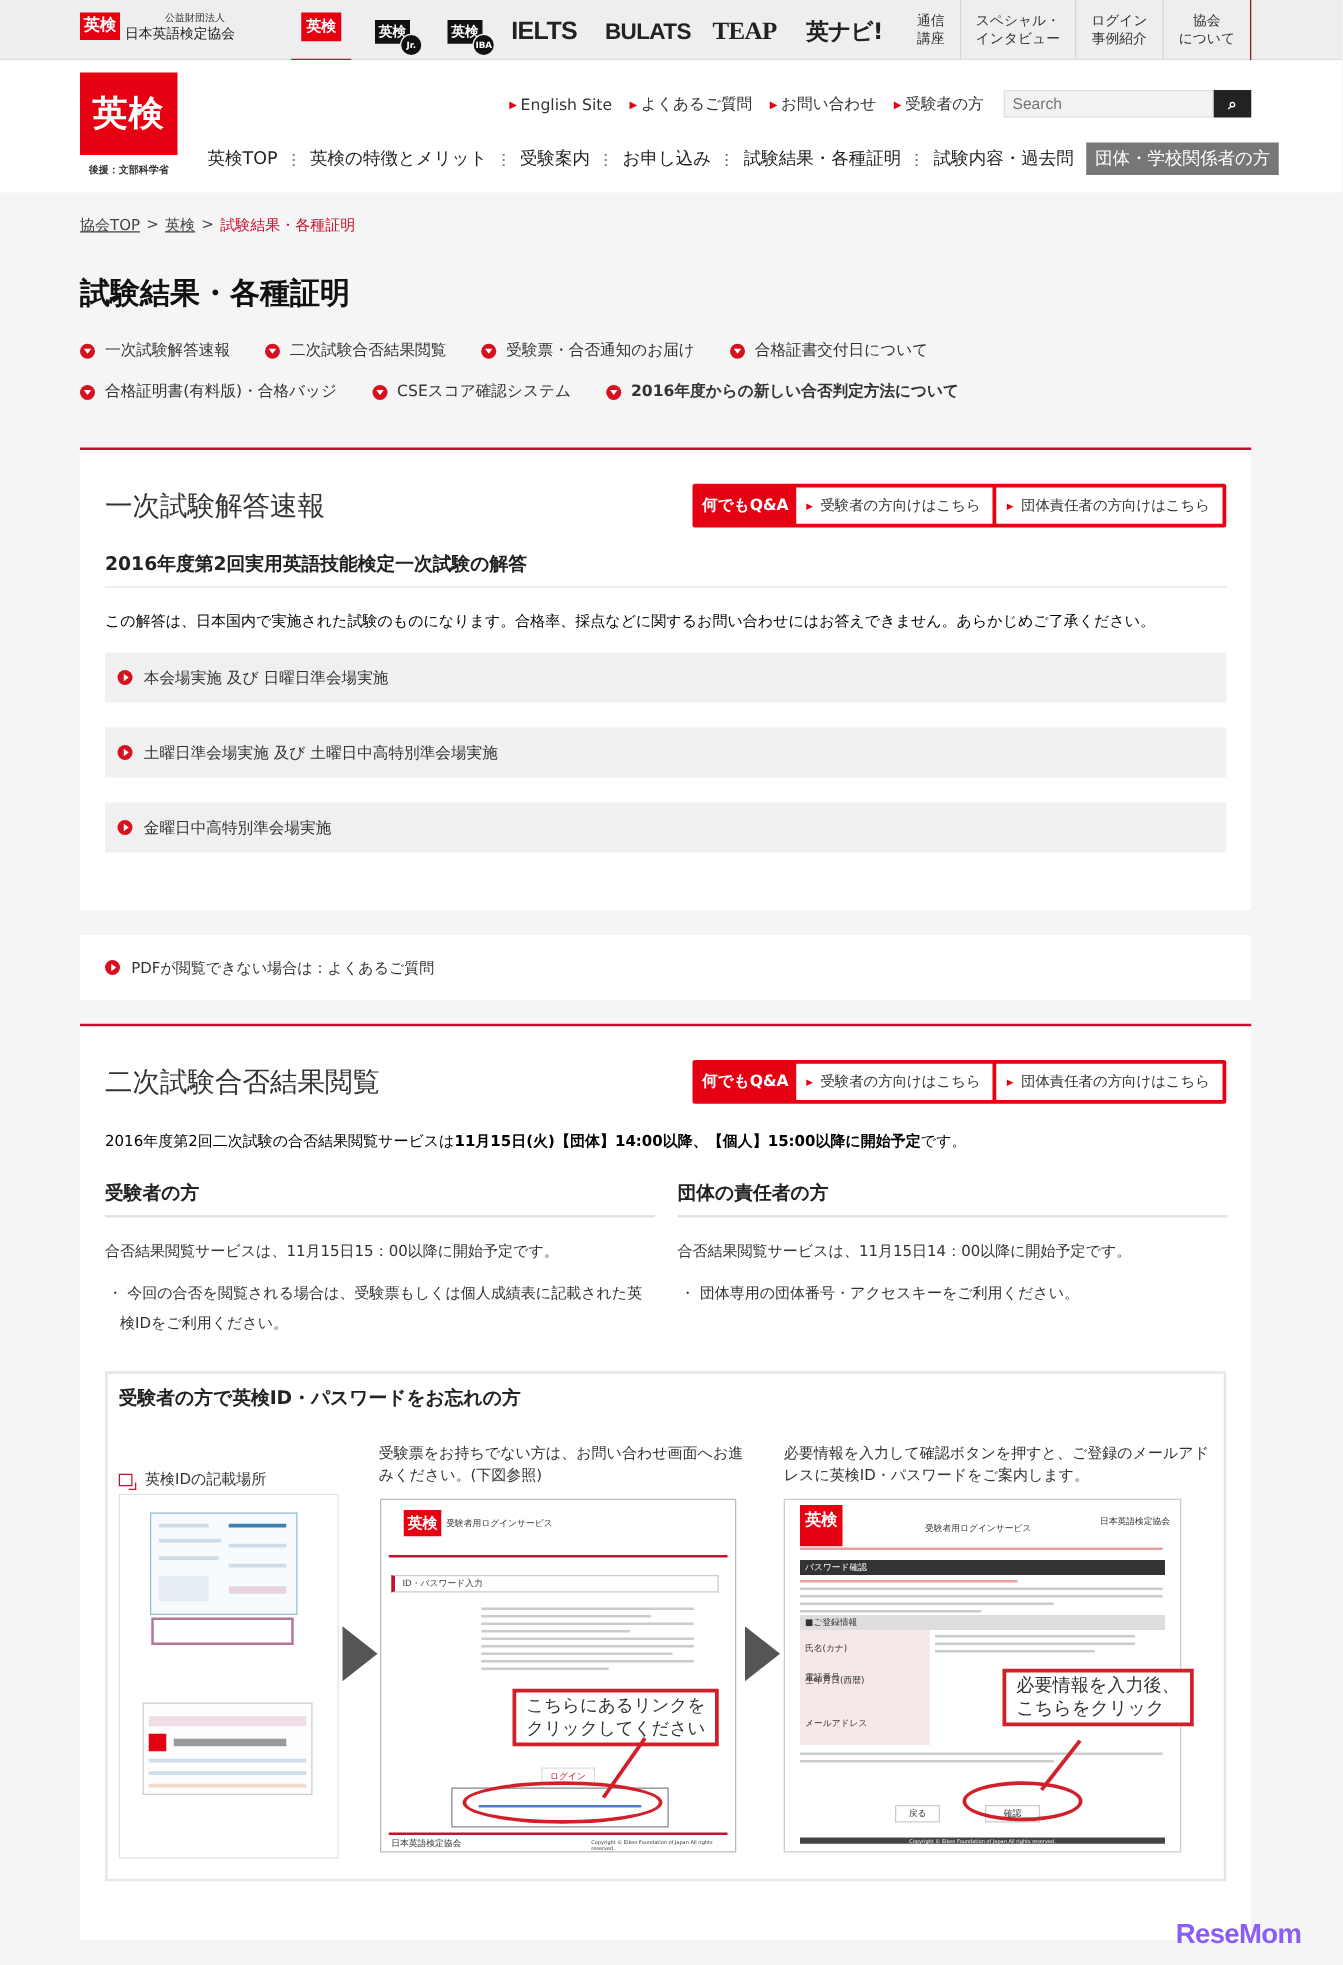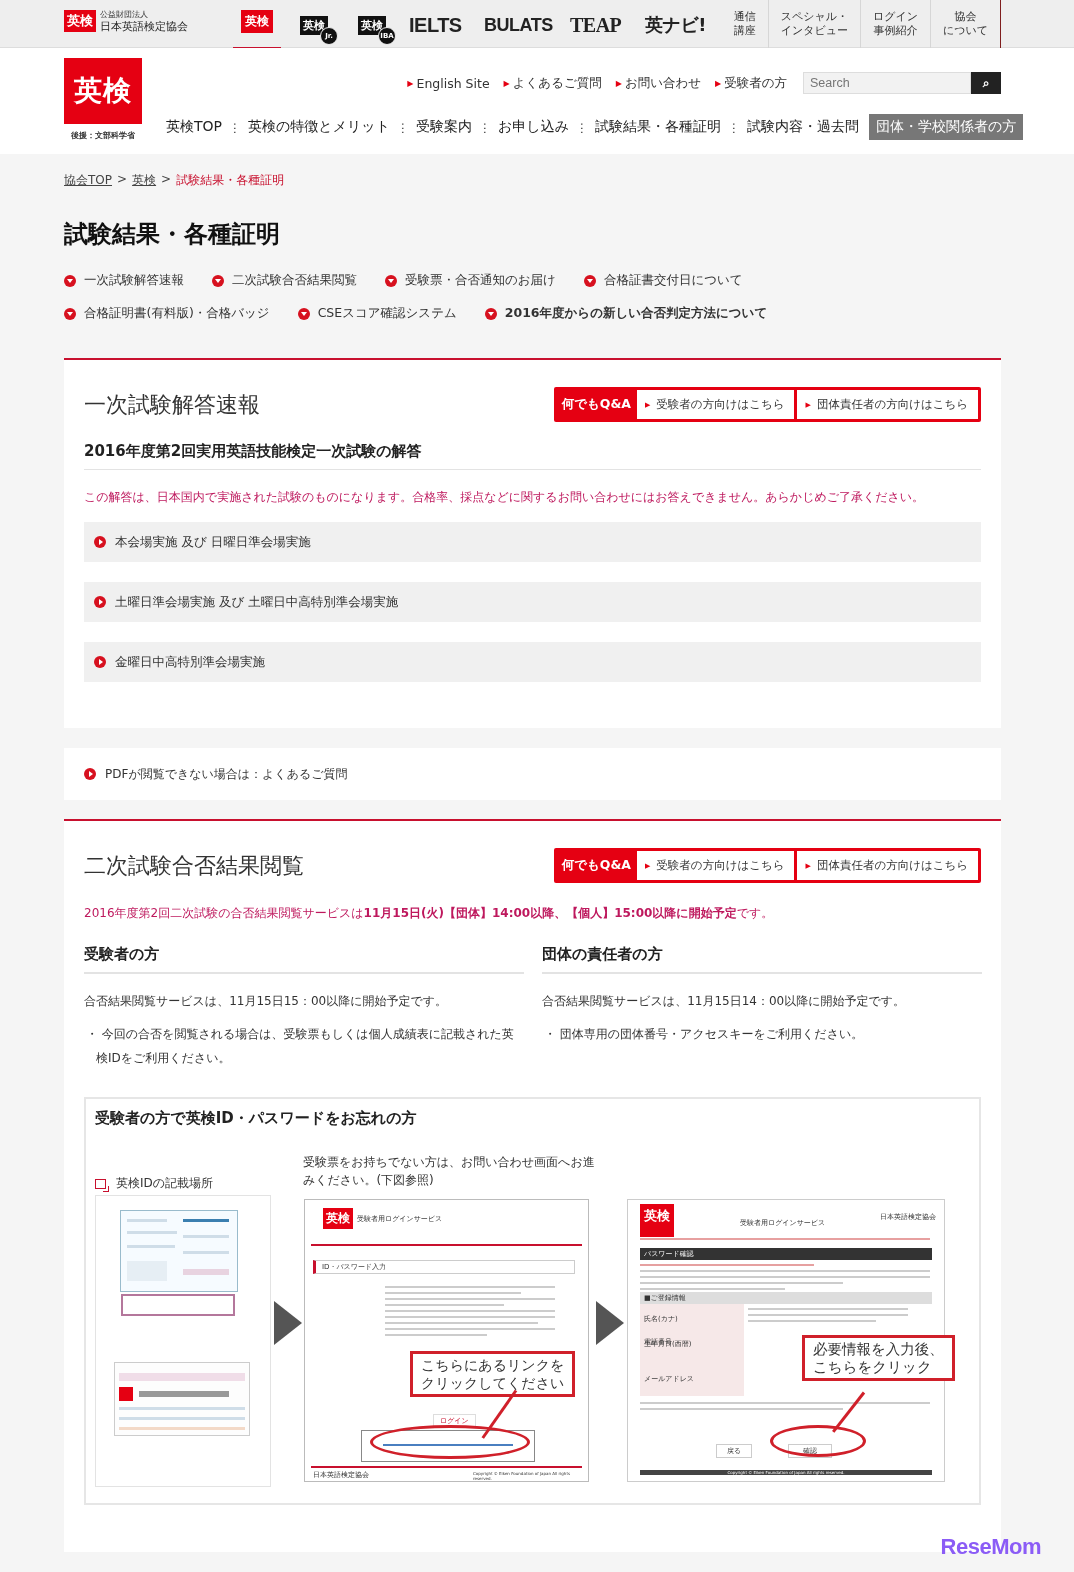--- a/index.html
+++ b/index.html
@@ -4,21 +4,21 @@
 <style>
   * { box-sizing: border-box; margin: 0; padding: 0; }
   body { width: 1074px; height: 1572px; background: #f5f5f5; font-family: "DejaVu Sans", "Liberation Sans", sans-serif; color: #222; font-size: 12px; overflow: hidden; position: relative; }
   a { color: inherit; text-decoration: none; }
 
   
   .topbar { height: 48px; background: #eeeeee; border-bottom: 1px solid #ddd; position: relative; }
   .topbar .org { position: absolute; left: 64px; top: 9px; display: flex; align-items: center; gap: 4px; }
   .eiken-mini { background: #e50012; color: #fff; font-weight: bold; font-size: 13px; padding: 3px 3px; line-height: 16px; }
   .org-text { display: flex; flex-direction: column; line-height: 12px; }
-  .org-text .small { font-size: 8px; color: #333; }
+  .org-text .small { font-size: 8px; color: #333; margin-left: 32px; }
   .org-text .big { font-size: 11px; color: #222; }
   .brand { position: absolute; top: 4px; height: 42px; display: flex; align-items: center; justify-content: center; }
   .brand.active::after { content: ""; position: absolute; left: 0; right: 0; bottom: -4px; height: 3px; background: #c8102e; }
   .brand-eiken { left: 233px; width: 48px; flex-direction: column; }
   .brand-eiken .box { background: #e50012; color: #fff; font-weight: bold; font-size: 12px; padding: 3px 4px; }
   .brand-eiken .tiny { font-size: 5px; color: #555; margin-top: 2px; }
   .brand-dark { width: 40px; }
   .brand-dark .box { background: #111; color: #fff; font-size: 11px; font-weight: bold; padding: 2px 3px; position: relative; }
   .brand-dark .circ { position: absolute; right: -10px; bottom: -10px; width: 18px; height: 18px; border-radius: 50%; background: #111; color: #fff; font-size: 7px; display: flex; align-items: center; justify-content: center; border: 1px solid #eee; }
   .brand-text { font-weight: bold; font-size: 18px; color: #222; letter-spacing: -0.5px; }
@@ -62,21 +62,21 @@
 
   
   .section { position: absolute; left: 64px; width: 937px; background: #fff; border-top: 2px solid #c8102e; }
   .sec-title { position: absolute; left: 20px; font-size: 22px; color: #333; font-weight: normal; }
   .qa { position: absolute; right: 20px; display: flex; background: #e50012; padding: 3px; border-radius: 2px; height: 35px; }
   .qa .lbl { color: #fff; font-weight: bold; font-size: 12.5px; display: flex; align-items: center; padding: 0 6px 0 5px; }
   .qa .btn { background: #fff; display: flex; align-items: center; font-size: 11.5px; color: #333; padding: 0 10px 0 8px; margin-right: 3px; }
   .qa .btn:last-child { margin-right: 0; }
   .qa .btn .tri { color: #e50012; font-size: 7px; margin-right: 6px; }
   .sub-head { position: absolute; left: 20px; right: 20px; font-size: 15px; font-weight: bold; color: #222; padding-bottom: 8px; border-bottom: 1px solid #e3e3e3; }
-  .body-text { position: absolute; left: 20px; font-size: 12px; color: #be185d; }
+  .body-text { position: absolute; left: 20px; font-size: 12px; color: #000000; }
   .pdf-row { position: absolute; left: 20px; width: 897px; height: 40px; background: #f0f0f0; display: flex; align-items: center; padding-left: 10px; font-size: 12.5px; color: #333; }
 
   .notice { position: absolute; left: 64px; top: 748px; width: 937px; height: 52px; background: #fff; display: flex; align-items: center; padding-left: 20px; font-size: 12px; color: #333; }
 
   .col { position: absolute; width: 440px; }
   .col .h { font-size: 15px; font-weight: bold; color: #222; padding-bottom: 8px; border-bottom: 2px solid #e3e3e3; }
   .col .p { font-size: 12px; color: #333; margin-top: 19px; }
   .col .li { font-size: 12px; color: #333; margin-top: 12px; padding-left: 12px; text-indent: -10px; line-height: 24px; }
 
   .forgot { position: absolute; left: 20px; top: 276px; width: 897px; height: 408px; border: 2px solid #e6e6e6; background: #fff; }
@@ -338,20 +338,21 @@
       <div class="redline" style="top:266px;"></div>
       <span class="svc" style="left:8px; top:270px;">日本英語検定協会</span>
       <span class="svc" style="left:168px; top:271px; font-size:4px;">Copyright © Eiken Foundation of Japan All rights reserved.</span>
     </div>
     <div class="callout" style="left:324px; top:252px; white-space:pre-line;">こちらにあるリンクを
 クリックしてください</div>
     <div class="ellipse" style="left:284px; top:326px; width:160px; height:34px;"></div>
     <div class="pointer" style="left:430px; top:290px; width:58px; transform:rotate(125deg);"></div>
 
     <div class="arrow-big" style="left:510px; top:202px;"></div>
+    <p class="cap" style="left:541px; top:54px; width:345px;">必要情報を入力して確認ボタンを押すと、ご登録のメールアドレスに英検ID・パスワードをご案内します。</p>
 
     <div class="shot" style="left:541px; top:100px; width:318px; height:283px; border-color:#ccc;">
       <span class="ek" style="left:12px; top:4px; font-size:13px; padding:3px 4px 12px;">英検</span>
       <span class="svc" style="left:112px; top:18px;">受験者用ログインサービス</span>
       <span class="svc" style="left:252px; top:12px;">日本英語検定協会</span>
       <div style="position:absolute; left:12px; top:38px; width:290px; height:2px; background:#e7a0a0;"></div>
       <div class="svc" style="left:12px; top:48px; width:292px; background:#333; color:#fff; padding:1px 4px;">パスワード確認</div>
       <div class="gray-lines" style="position:absolute; left:12px; top:64px; width:290px;">
         <div style="background:#e6a0a0; width:60%"></div>
           <div></div>

